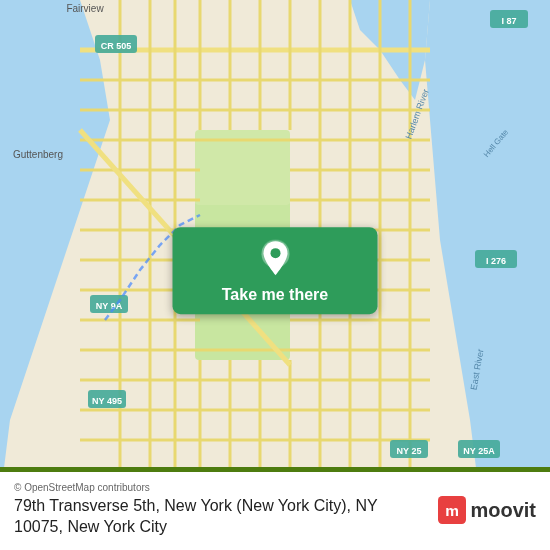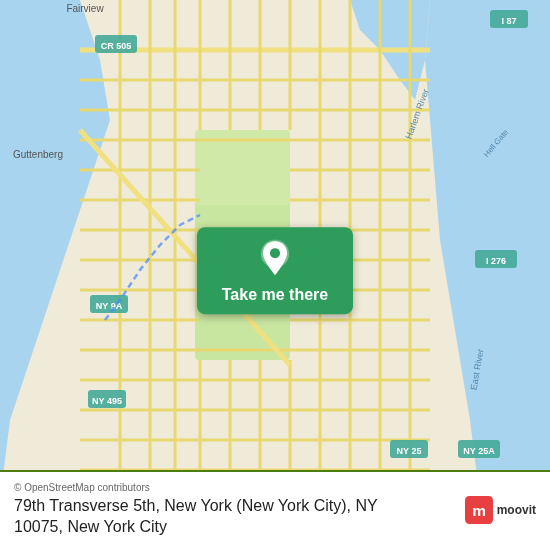--- a/index.html
+++ b/index.html
@@ -18,21 +18,21 @@
       position: absolute;
       top: 0; left: 0; right: 0; bottom: 0;
     }
 
     
     #info-bar {
       position: absolute;
       bottom: 0; left: 0; right: 0;
       background: white;
       padding: 10px 14px 12px 14px;
-      border-top: 2px solid #4d7c0f;
+      border-top: 5px solid #4d7c0f;
       display: flex;
       align-items: center;
       justify-content: space-between;
       z-index: 10;
     }
 
     #info-text-block {
       flex: 1;
     }
 
@@ -55,37 +55,37 @@
       flex-shrink: 0;
       margin-left: 10px;
     }
 
     #moovit-icon {
       width: 28px;
       height: 28px;
     }
 
     #moovit-text {
-      font-size: 12px;
+      font-size: 20px;
       font-weight: bold;
       color: #333;
     }
 
     
     #take-me-there-btn {
       position: absolute;
       top: 50%;
       left: 50%;
       transform: translate(-50%, -55%);
       background-color: #2e9c5a;
       color: white;
       border: none;
       border-radius: 8px;
       padding: 0;
-      width: 156px;
+      width: 205px;
       cursor: pointer;
       z-index: 10;
       box-shadow: 0 2px 8px rgba(0,0,0,0.3);
     }
 
     #btn-inner {
       display: flex;
       flex-direction: column;
       align-items: center;
       padding: 12px 16px 10px 16px;

